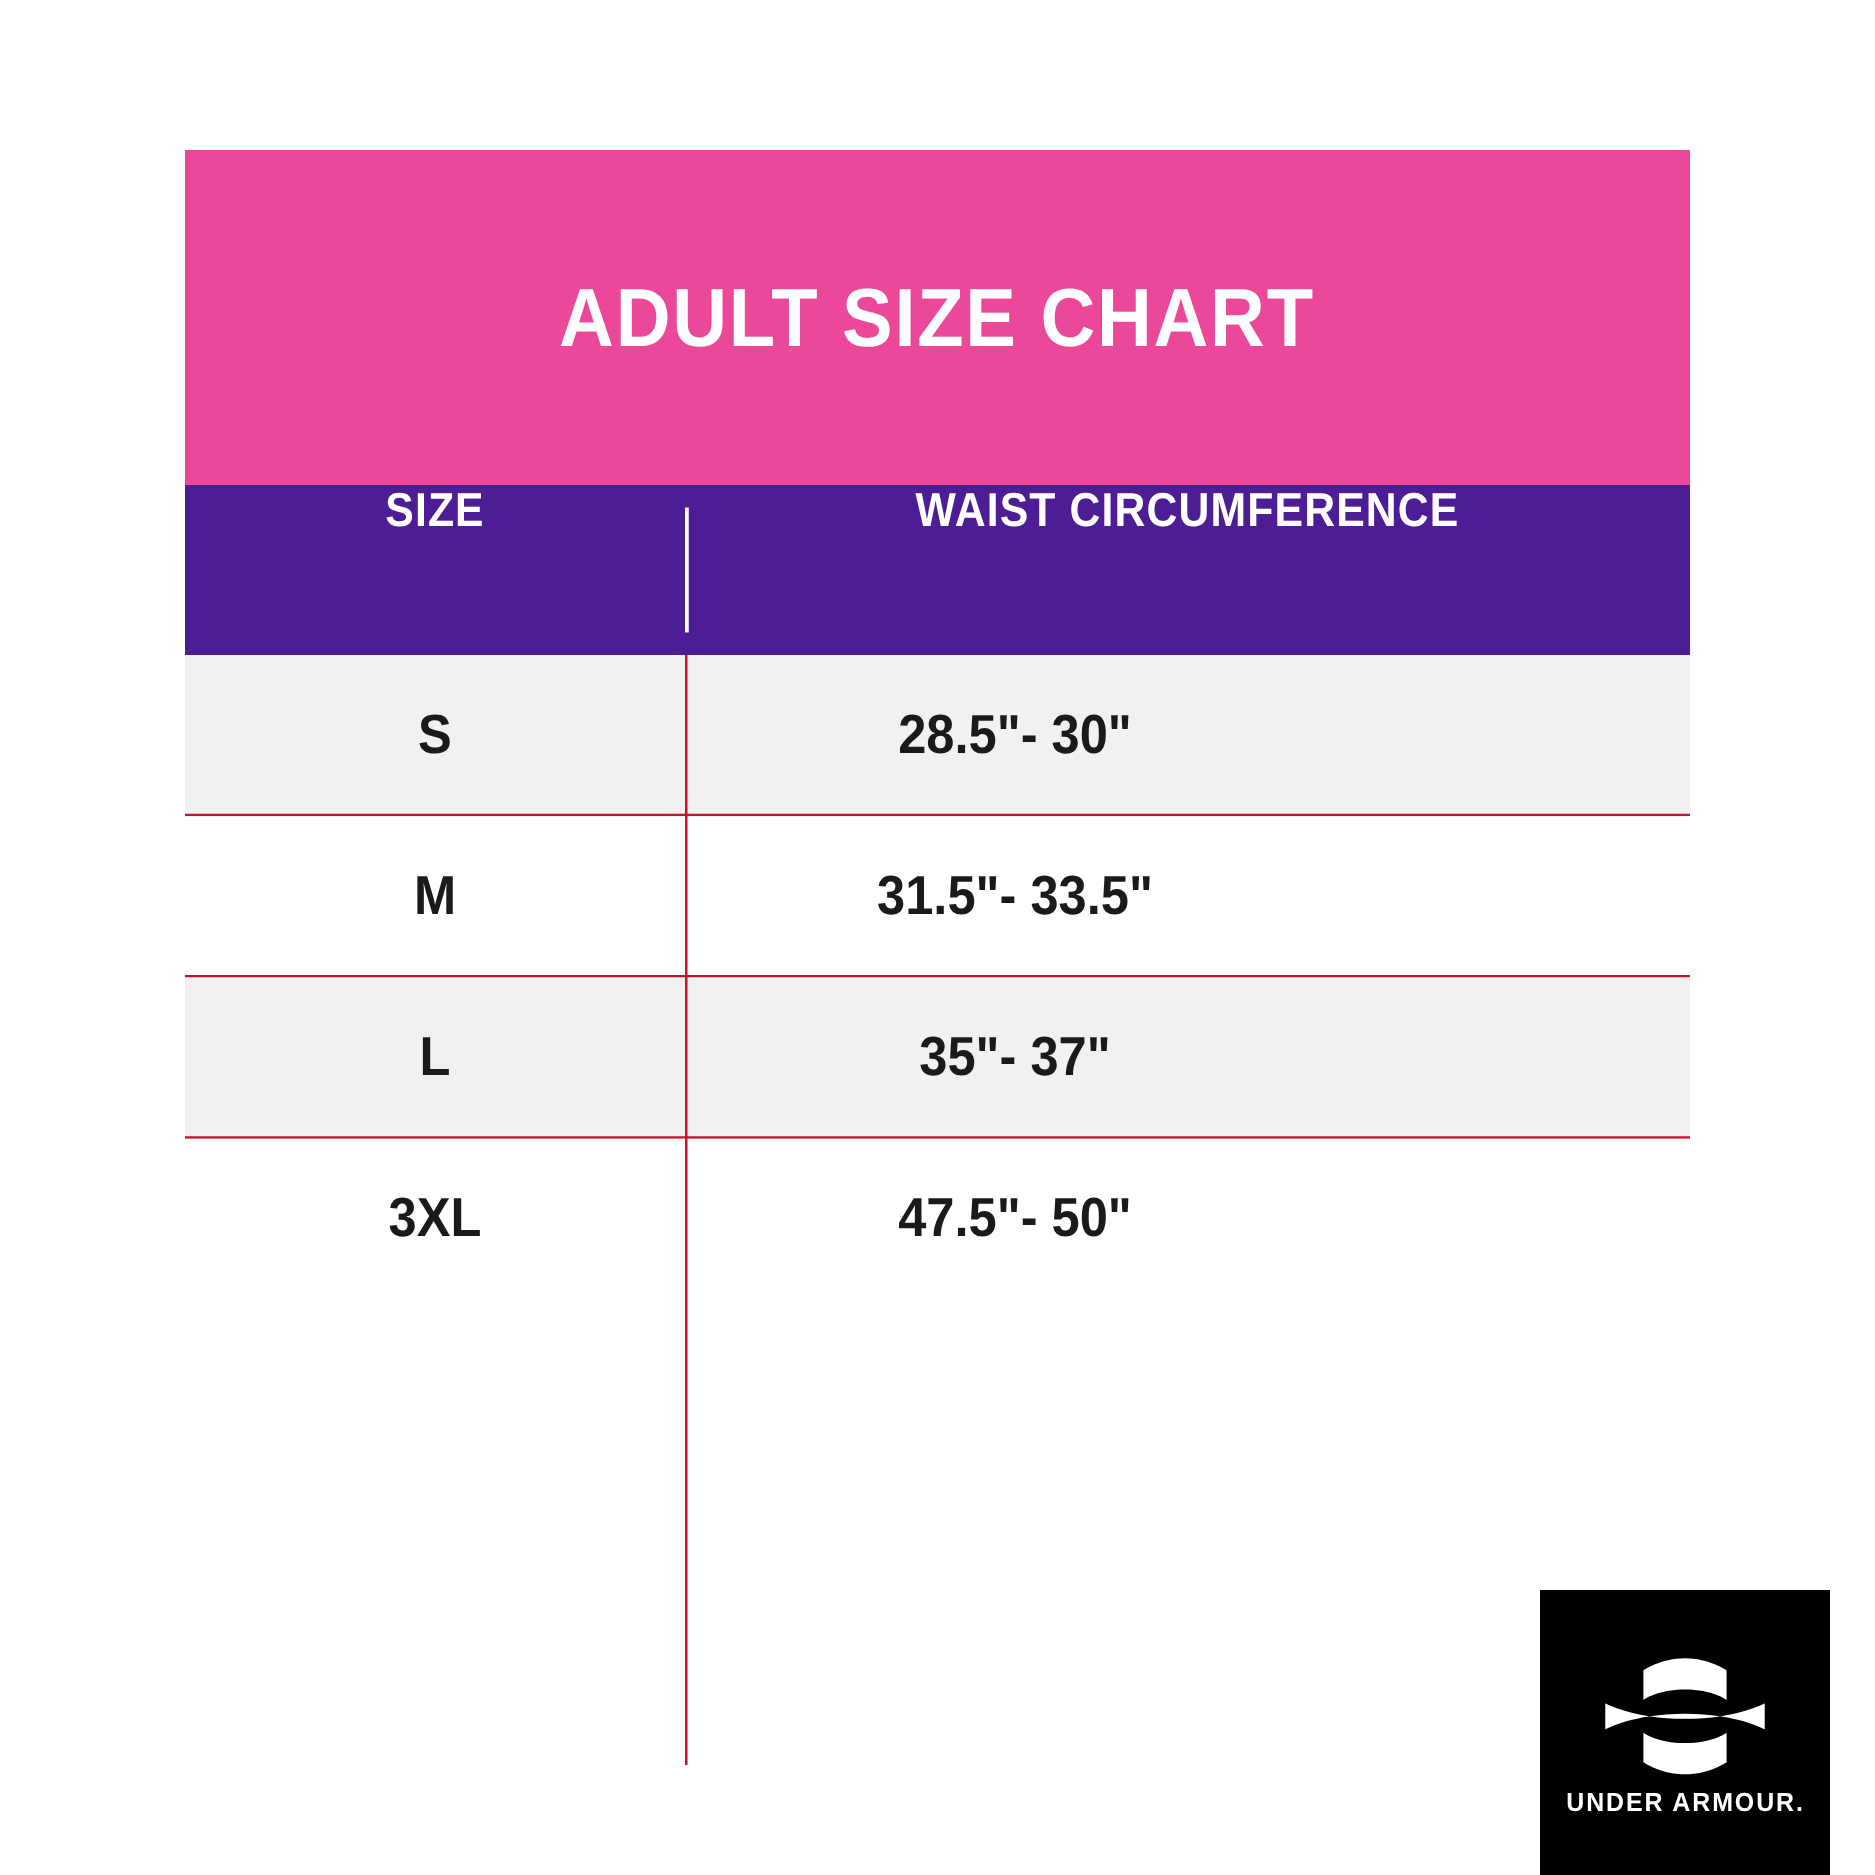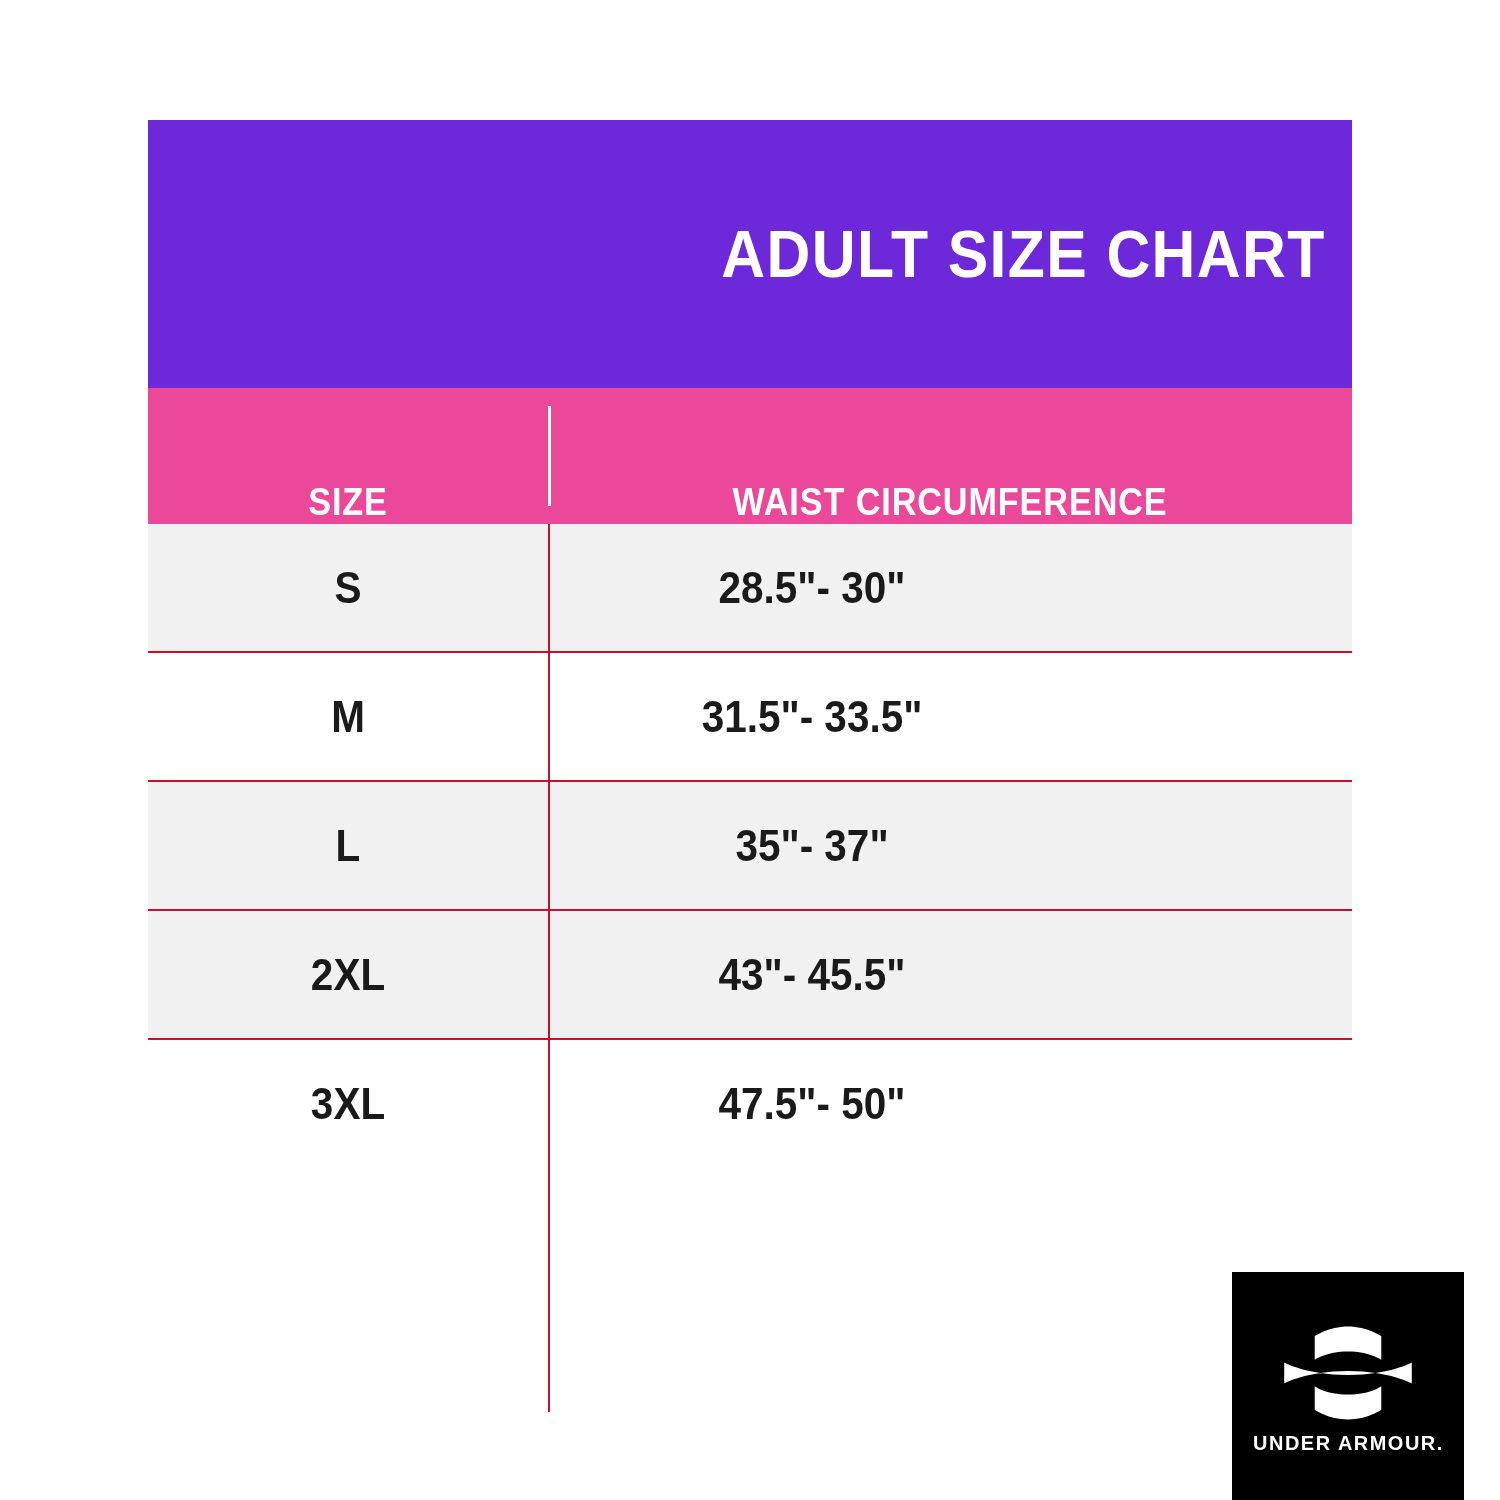--- a/index.html
+++ b/index.html
@@ -16,41 +16,41 @@
   }
 
   .chart-wrap {
     position: absolute;
     left: 148px;
     top: 120px;
     width: 1204px;
   }
 
   .chart-title-bar {
-    background: #6d28d9;
+    background: #ec4899;
     height: 268px;
     display: flex;
     align-items: center;
-    justify-content: flex-end;
+    justify-content: center;
   }
   .chart-title {
     color: #ffffff;
     font-size: 66px;
     font-weight: 700;
     letter-spacing: 1.5px;
     text-transform: uppercase;
     transform: scaleX(0.92);
     font-family: "Liberation Sans", sans-serif;
   }
 
   .header-row {
-    background: #ec4899;
+    background: #4c1d95;
     height: 136px;
     display: flex;
-    align-items: flex-end;
+    align-items: flex-start;
     position: relative;
   }
   .header-cell {
     color: #ffffff;
     font-size: 38px;
     font-weight: 700;
     letter-spacing: 1px;
     text-transform: uppercase;
     text-align: center;
     transform: scaleX(0.9);
@@ -163,24 +163,20 @@
       <div class="cell size-cell">M</div>
       <div class="cell waist-cell">31.5"- 33.5"</div>
     </div>
 
     <div class="data-row shaded">
       <div class="cell size-cell">L</div>
       <div class="cell waist-cell">35"- 37"</div>
     </div>
 
 
-    <div class="data-row shaded">
-      <div class="cell size-cell">2XL</div>
-      <div class="cell waist-cell">43"- 45.5"</div>
-    </div>
 
     <div class="data-row plain" style="border-bottom:none;">
       <div class="cell size-cell">3XL</div>
       <div class="cell waist-cell">47.5"- 50"</div>
     </div>
 
     <div class="vline" style="height:888px;"></div>
   </div>
 </div>
 

